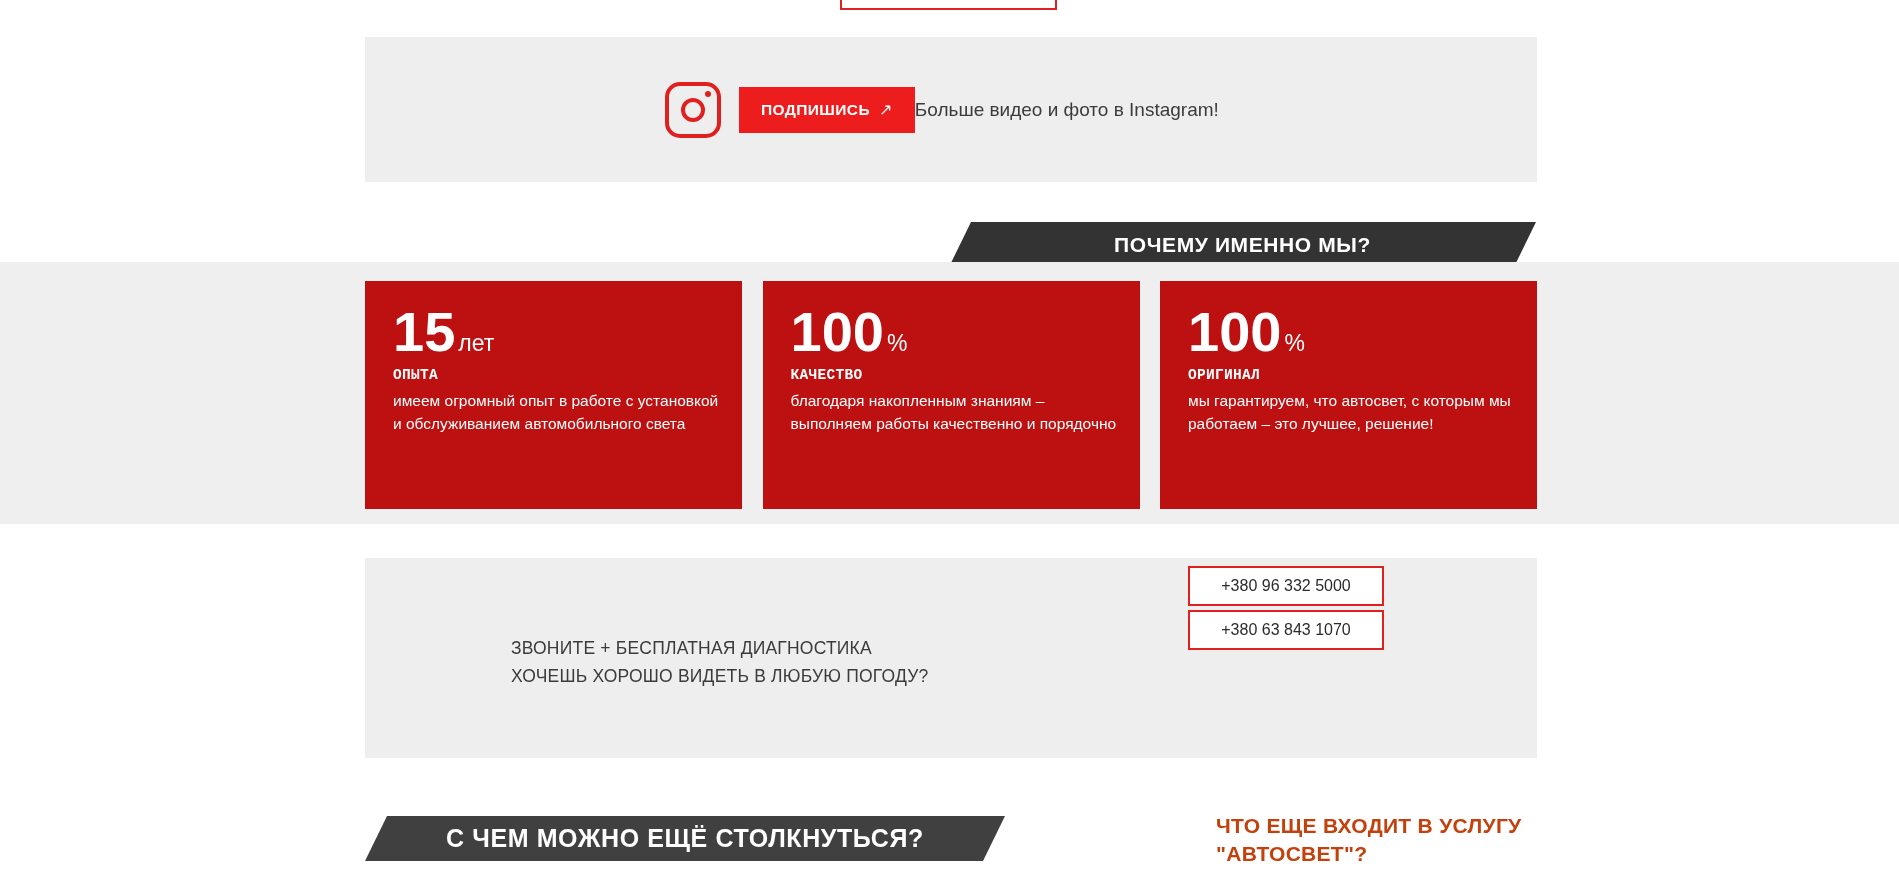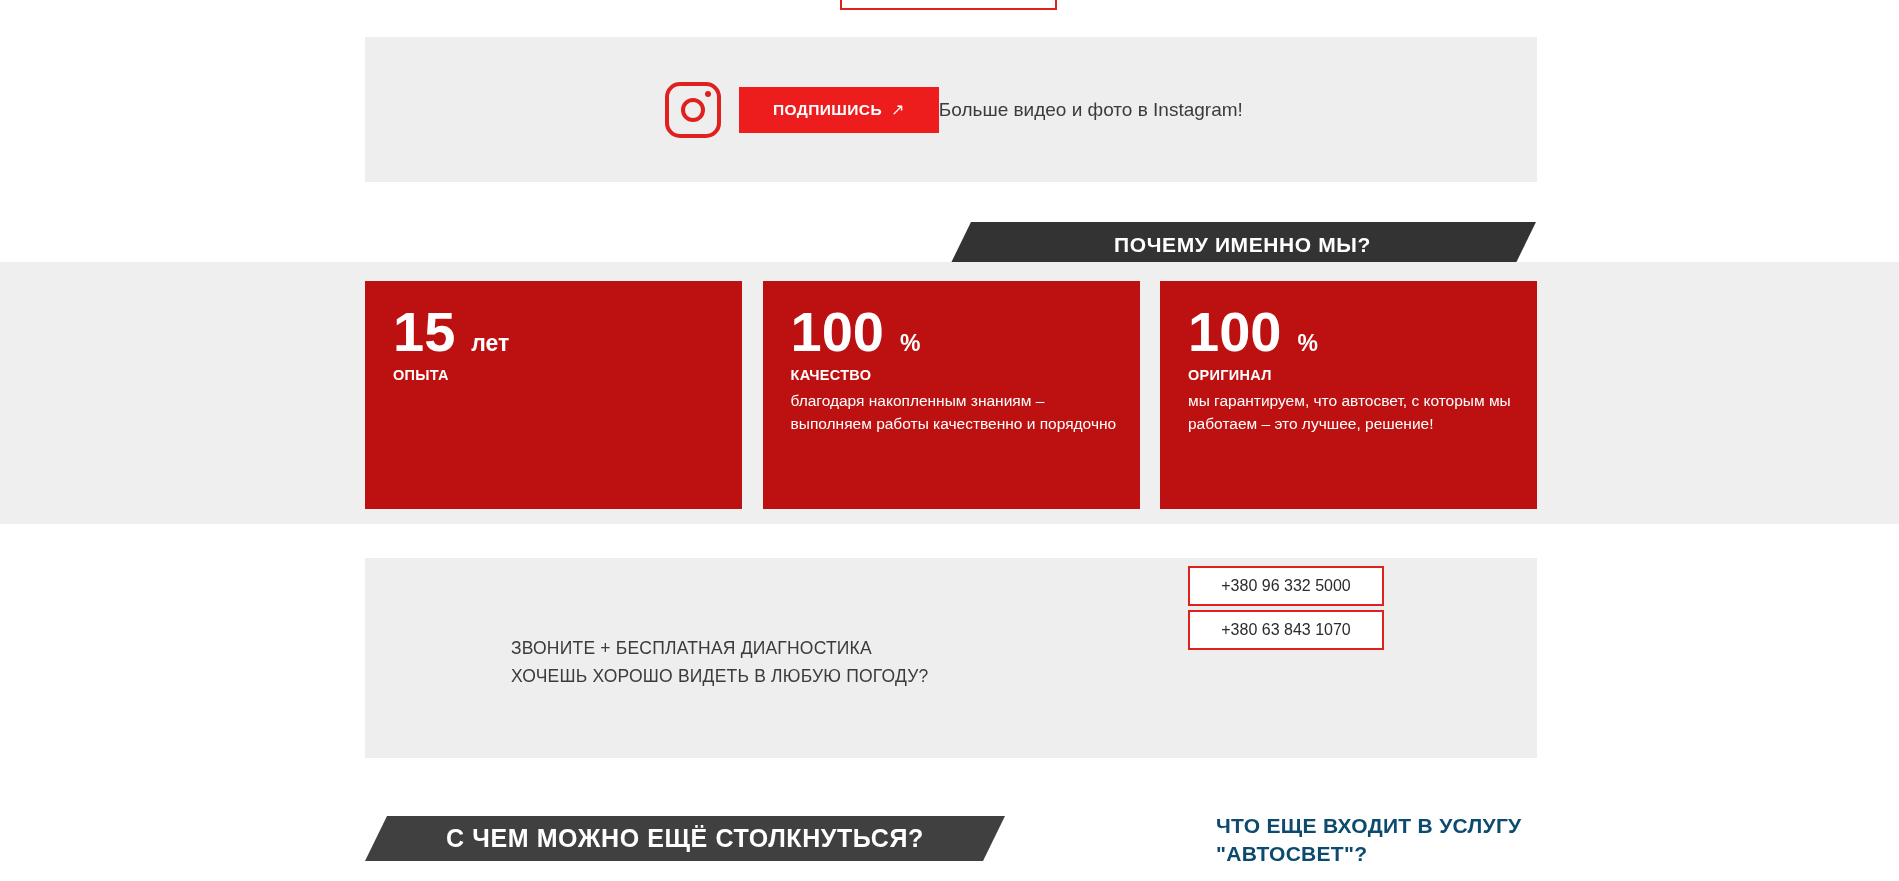--- a/index.html
+++ b/index.html
@@ -66,21 +66,21 @@
     width: 6px; height: 6px;
     background: #e01f1f;
     border-radius: 50%;
   }
   .insta-btn {
     margin-left: 18px;
     background: #ee1d1d;
     color: #ffffff;
     border: none;
     height: 46px;
-    padding: 0 34px;
+    padding: 0 22px;
     font-size: 15.5px;
     font-weight: 700;
     letter-spacing: 0.4px;
     display: flex;
     align-items: center;
     gap: 9px;
     cursor: pointer;
     font-family: "Liberation Sans", sans-serif;
   }
   .insta-btn .arrow { font-size: 16px; font-weight: 400; }
@@ -136,28 +136,29 @@
   }
   .card .big {
     font-size: 56px;
     font-weight: 700;
     line-height: 0.95;
     display: flex;
     align-items: baseline;
   }
   .card .big .unit {
     font-size: 23px;
-    font-weight: 700;
-    margin-left: 16px;
+    font-weight: 400;
+    margin-left: 3px;
   }
   .card .sub {
     margin-top: 9px;
     font-size: 14.5px;
     font-weight: 700;
     letter-spacing: 0.3px;
+    font-family: Liberation Mono, monospace;
   }
   .card .desc {
     margin-top: 7px;
     font-size: 15.5px;
     line-height: 1.48;
   }
 
   
   .contact-band {
     position: absolute;
@@ -215,21 +216,21 @@
     letter-spacing: 0.6px;
     clip-path: polygon(22px 0, 100% 0, calc(100% - 22px) 100%, 0 100%);
   }
   .right-heading {
     position: absolute;
     left: 1216px;
     top: 812px;
     width: 380px;
     font-size: 21px;
     font-weight: 700;
-    color: #0c4a6e;
+    color: #c2410c;
     line-height: 1.35;
     letter-spacing: 0.3px;
   }
 </style>
 </head>
 <body>
 
 <div class="page">
 
   <div class="top-stub"></div>
@@ -252,20 +253,21 @@
 
   <div class="cards-strip"></div>
 
   <div class="cards">
     <div class="card">
       <div class="big">
         <span>15</span>
         <span class="unit">лет</span>
       </div>
       <div class="sub">ОПЫТА</div>
+      <div class="desc">имеем огромный опыт в работе с установкой и обслуживанием автомобильного света</div>
     </div>
     <div class="card">
       <div class="big">
         <span>100</span>
         <span class="unit">%</span>
       </div>
       <div class="sub">КАЧЕСТВО</div>
       <div class="desc">благодаря накопленным знаниям – выполняем работы качественно и порядочно</div>
     </div>
     <div class="card">

